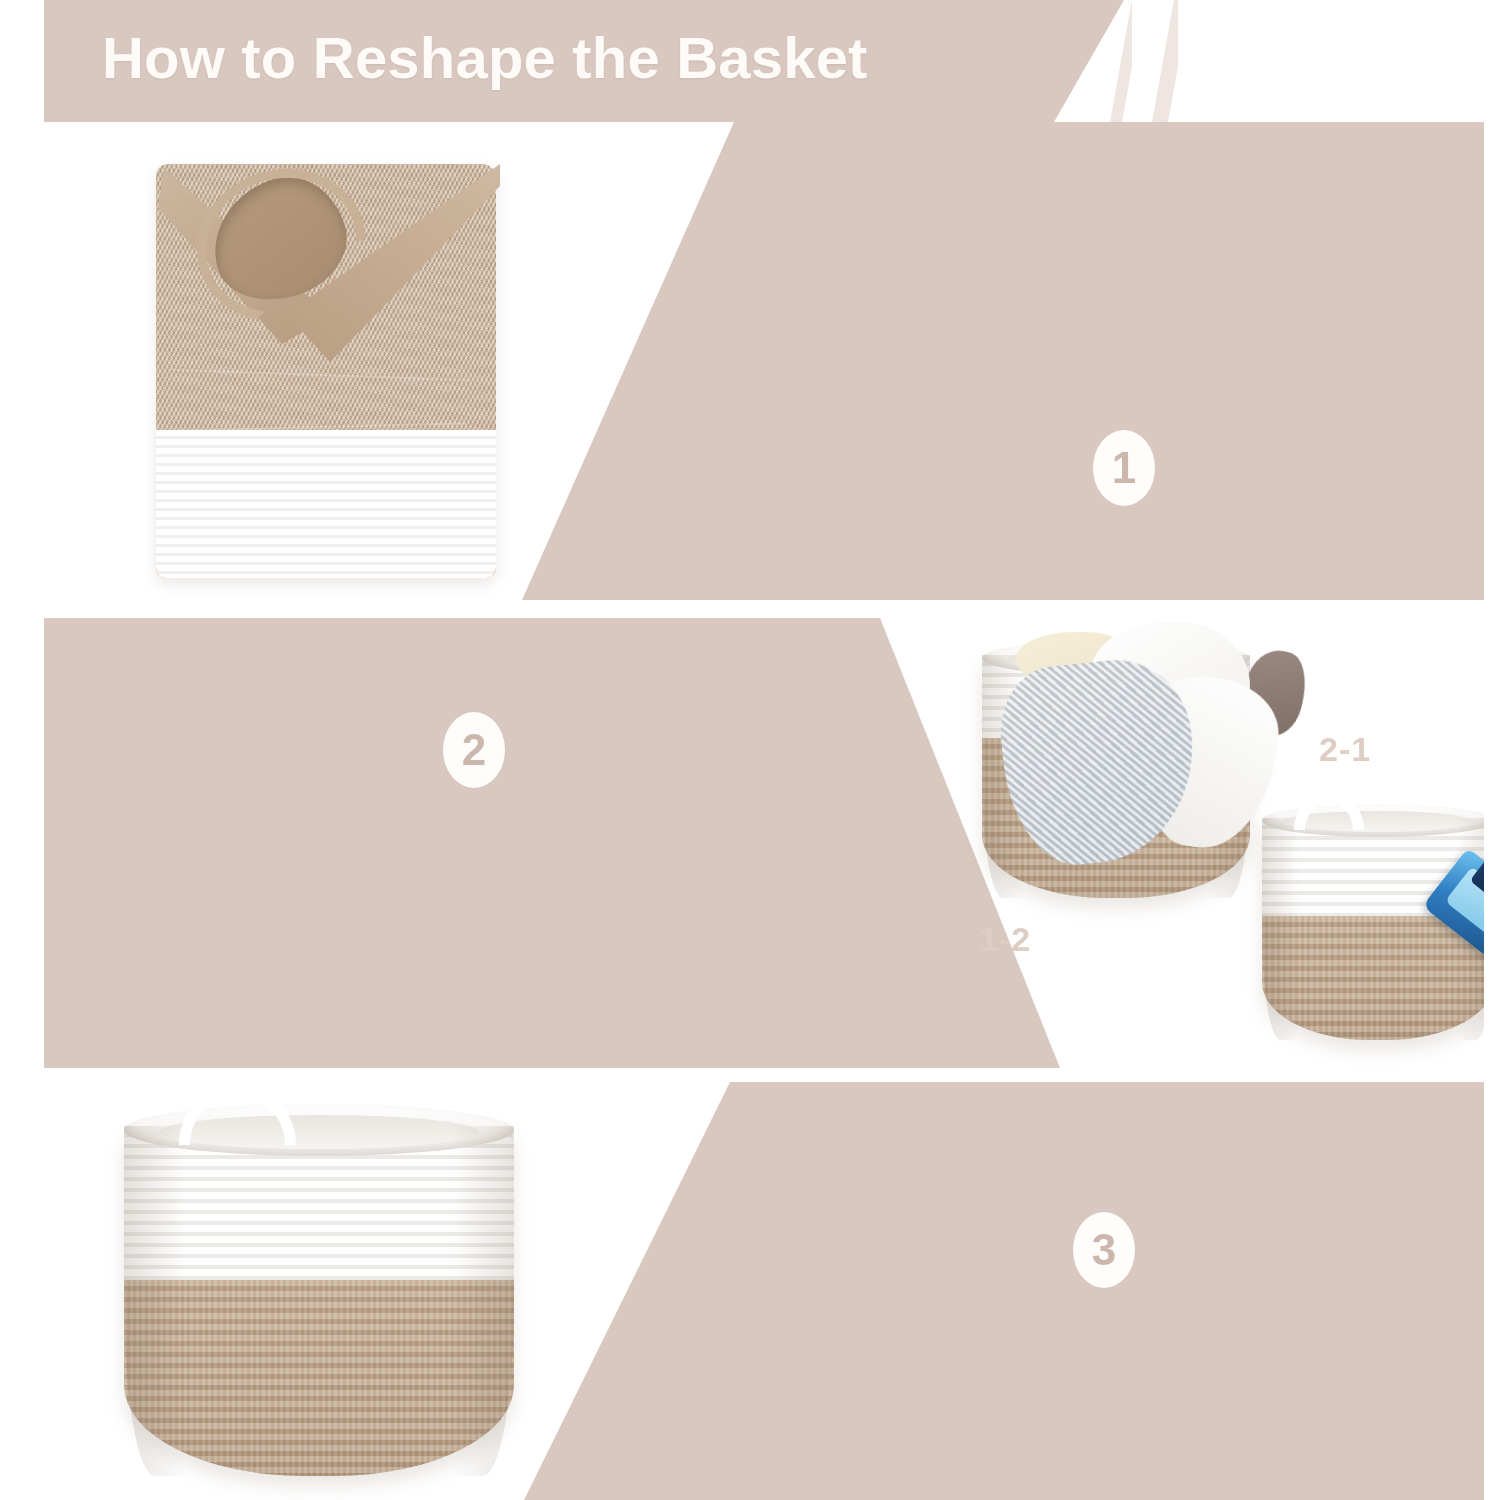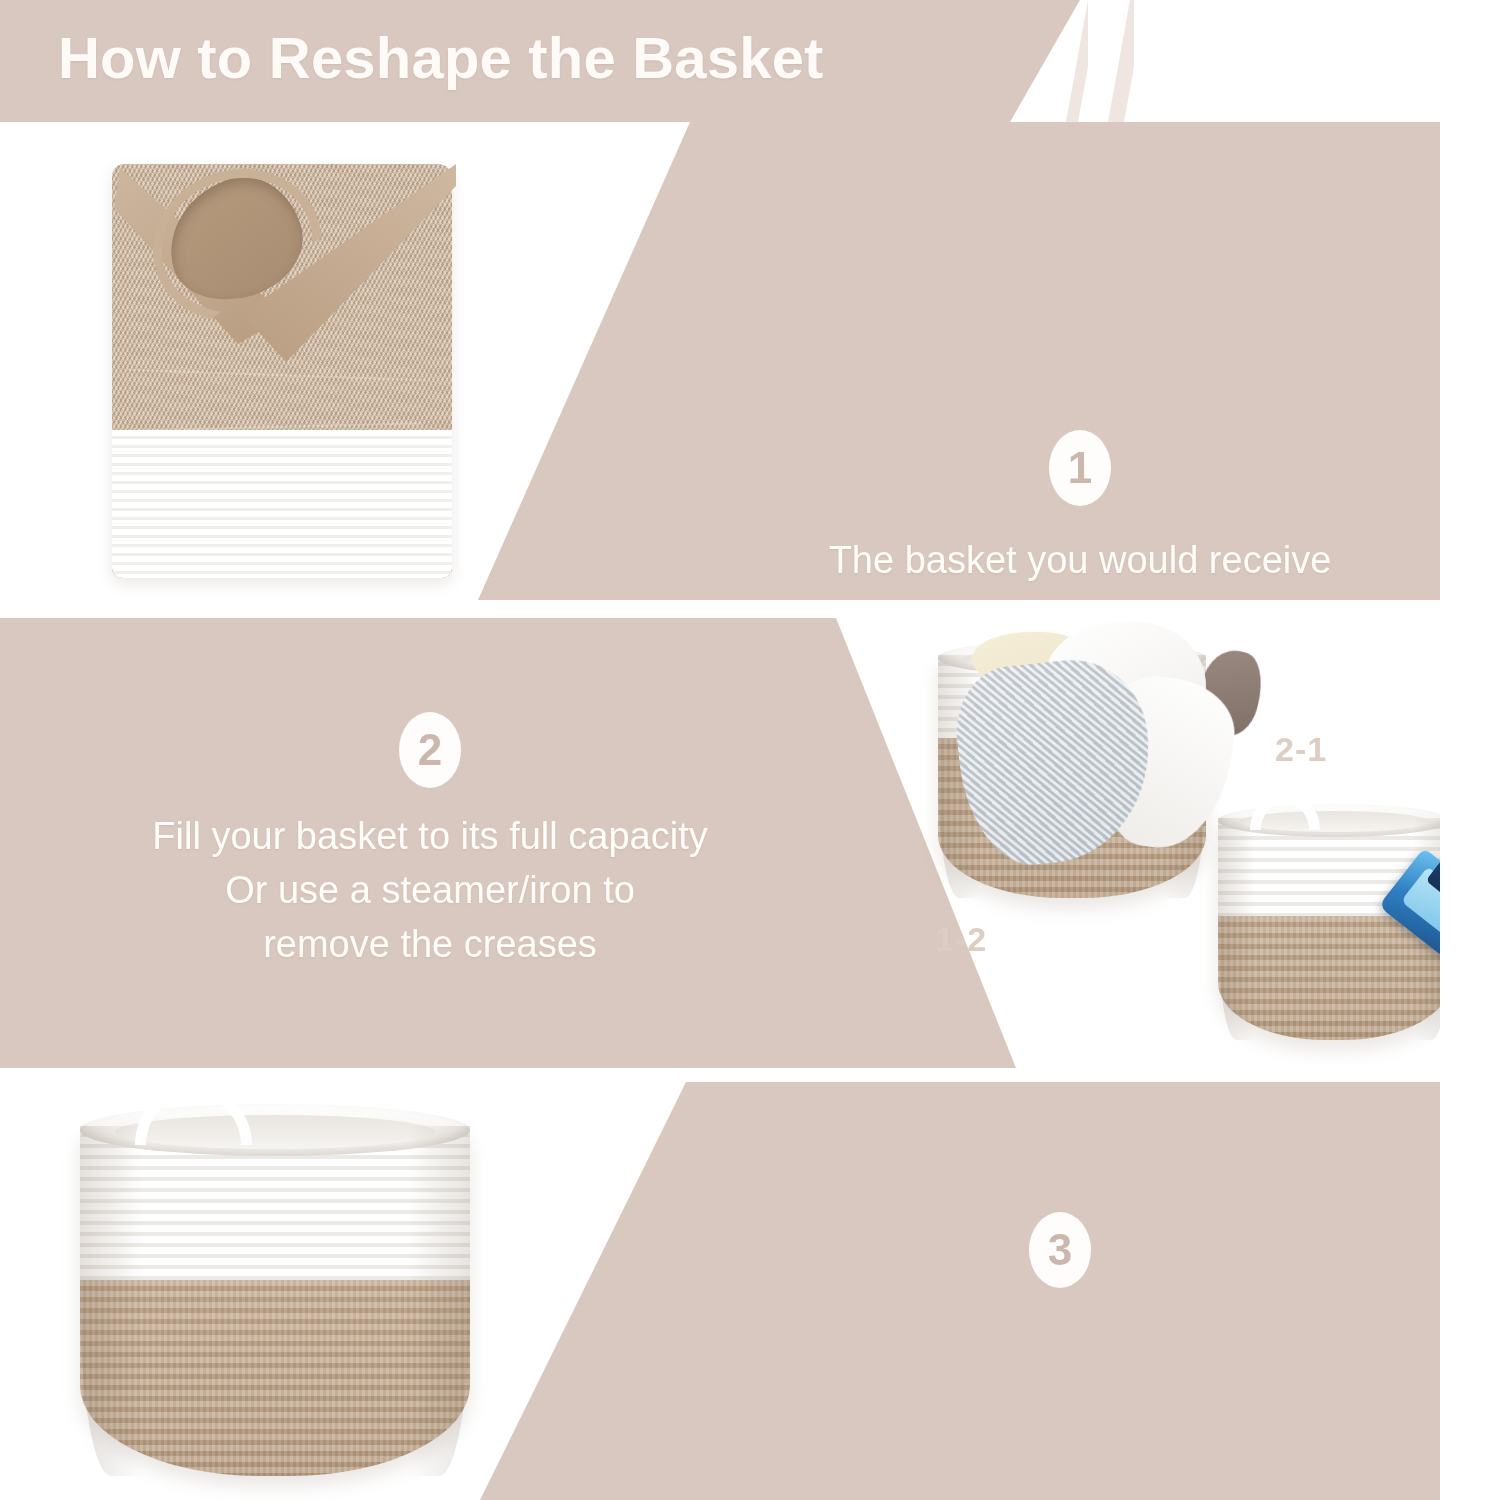--- a/index.html
+++ b/index.html
@@ -1,19 +1,19 @@
 <!DOCTYPE html>
 <html><head>
 <meta charset="utf-8">
 <style>
   * { margin:0; padding:0; box-sizing:border-box; }
   html,body { width:1500px; height:1500px; background:#ffffff; }
   body { font-family:"Liberation Sans", sans-serif; overflow:hidden; position:relative; }
 
-  #stage { position:relative; width:1440px; height:1500px; background:#fff; overflow:hidden; }
+  #stage { position:relative; width:1440px; height:1500px; background:#fff; overflow:hidden;margin-left:44px; }
 
   
   .header-wrap { position:absolute; left:0; top:0; width:1500px; height:122px; }
   .header-bg {
     position:absolute; left:0; top:0; width:1080px; height:122px;
     background:#d9c8bf;
     clip-path: polygon(0 0, 1080px 0, 1010px 122px, 0 122px);
   }
   .header-stripe {
     position:absolute; top:0; height:122px; background:#f0e6e1;
@@ -279,32 +279,28 @@
       <div class="white-band"></div>
     </div>
     <div class="fold-left"></div>
     <div class="fold-right"></div>
     <div class="hollow"></div>
     <div class="rope-edge"></div>
   </div>
 
   <div class="sec1-text">
     <div class="badge">1</div>
-    <div class="caption">The basket you would receive</div>
   </div>
 
   <div class="bottom-white-strip"></div>
 
   <div class="panel-bg sec2-bg"></div>
 
   <div class="sec2-text">
     <div class="badge">2</div>
-    <div class="caption">Fill your basket to its full capacity
-Or use a steamer/iron to
-remove the creases</div>
   </div>
 
   <div class="basket basket-22">
     <div class="walls">
       <div class="top"></div>
       <div class="bot"></div>
     </div>
     <div class="rim"></div>
     <div class="rim-hole"></div>
     <div class="shade-l"></div>

